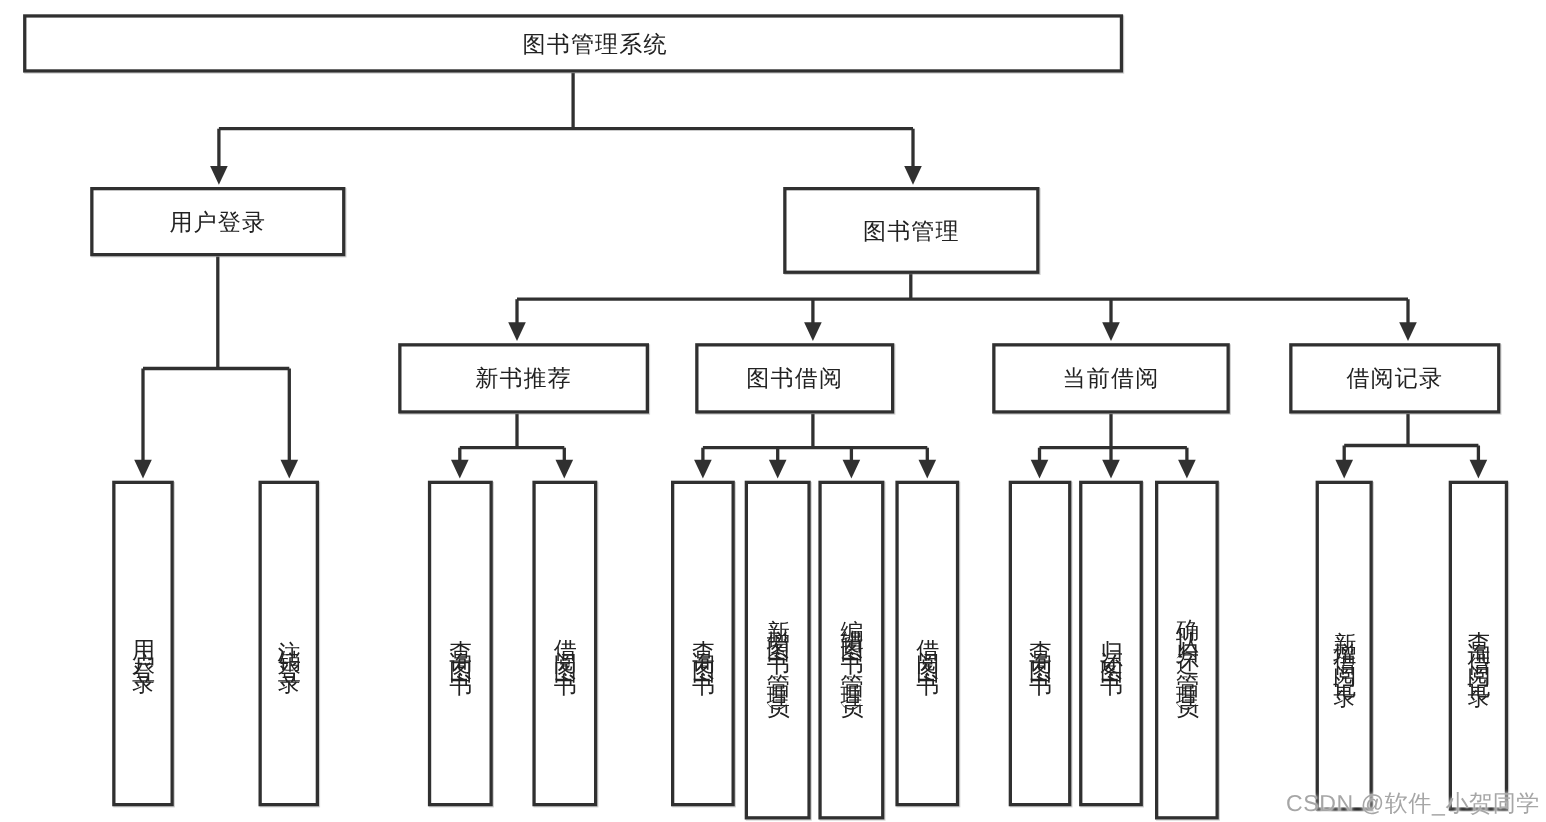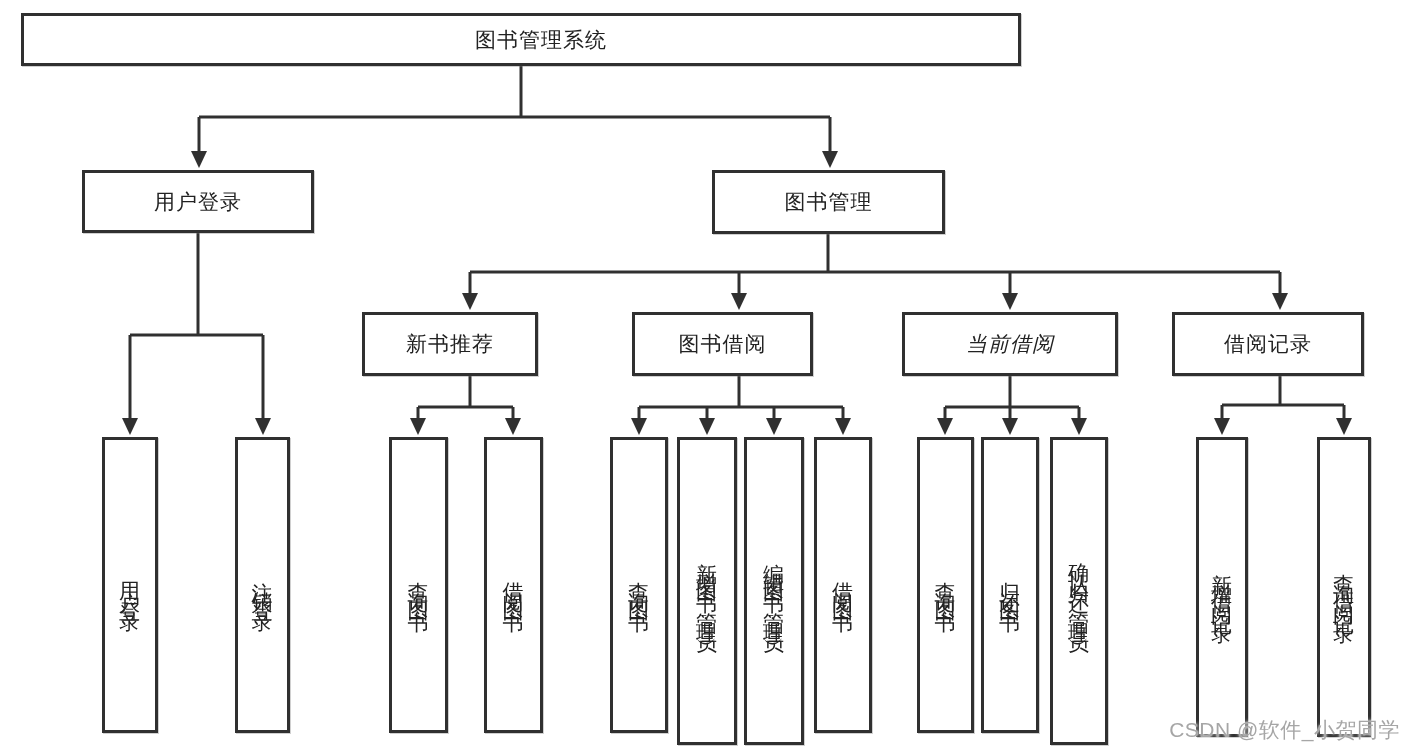--- a/index.html
+++ b/index.html
@@ -107,31 +107,31 @@
       <polygon points="1336,418 1352,418 1344,435" fill="#303030"></polygon>
     </svg>
 
   <div class="node h-node" style="left:21px;top:13px;width:1000px;height:53px;padding-left:40px;">
     <span>图书管理系统</span>
   </div>
 
   <div class="node h-node" style="left:82px;top:170px;width:232px;height:63px;">
     <span>用户登录</span>
   </div>
-  <div class="node h-node" style="left:712px;top:170px;width:233px;height:64px;">
+  <div class="node h-node" style="left:712px;top:170px;width:233px;height:79px;">
     <span>图书管理</span>
   </div>
 
-  <div class="node h-node" style="left:362px;top:312px;width:176px;height:64px;">
+  <div class="node h-node" style="left:362px;top:312px;width:228px;height:64px;">
     <span>新书推荐</span>
   </div>
   <div class="node h-node" style="left:632px;top:312px;width:181px;height:64px;">
     <span>图书借阅</span>
   </div>
-  <div class="node h-node" style="left:902px;top:312px;width:216px;height:64px;font-style:italic;">
+  <div class="node h-node" style="left:902px;top:312px;width:216px;height:64px;">
     <span>当前借阅</span>
   </div>
   <div class="node h-node" style="left:1172px;top:312px;width:192px;height:64px;">
     <span>借阅记录</span>
   </div>
 
   <div class="node v-node" style="left:102px;top:437px;width:56px;height:296px;">
     <span>用户登录</span>
   </div>
   <div class="node v-node" style="left:235px;top:437px;width:55px;height:296px;">

